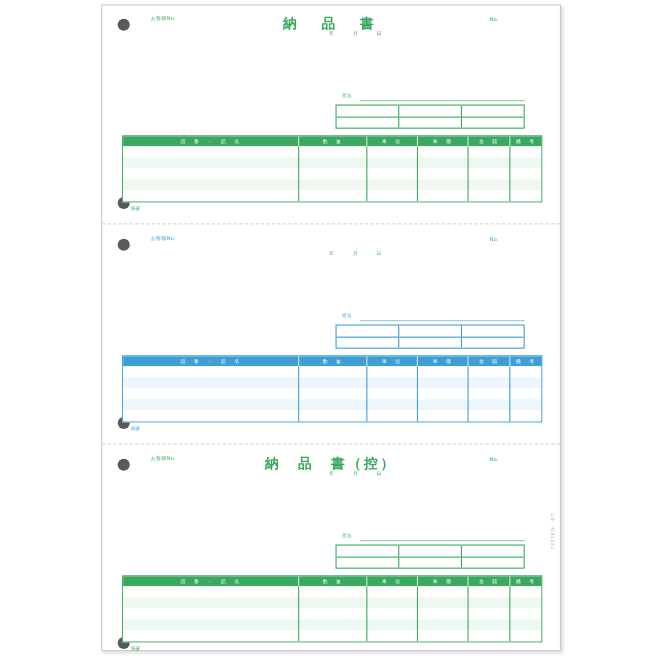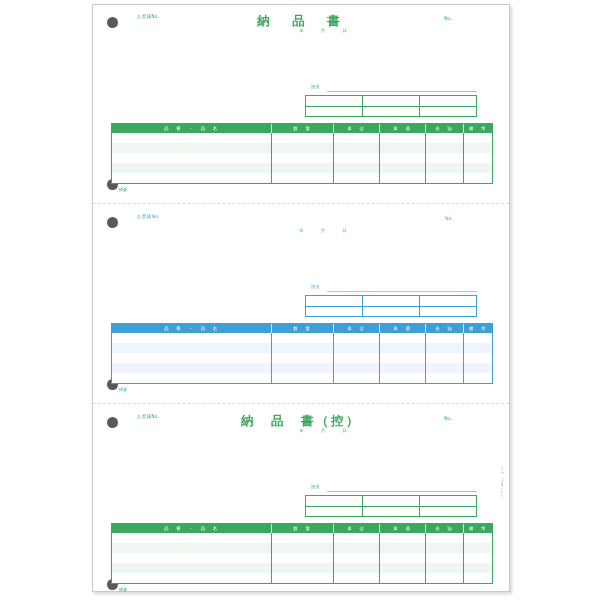--- a/index.html
+++ b/index.html
@@ -186,21 +186,21 @@
   .sidecode {
     position: absolute;
     font-size: 4px;
     writing-mode: vertical-rl;
     letter-spacing: 0.6px;
     white-space: nowrap;
     color: #9bbfa6;
   }
 
   
-  .green { color: #3aa85f; font-family: Liberation Mono, monospace; }
+  .green { color: #3aa85f; }
   .green .title { color: #3aa85f; }
   .blue  { color: #3d9fd6; }
   .blue .title { color: #3d9fd6; }
 </style>
 </head>
 <body>
 
 <div id="stage">
 
   <div class="paper">

